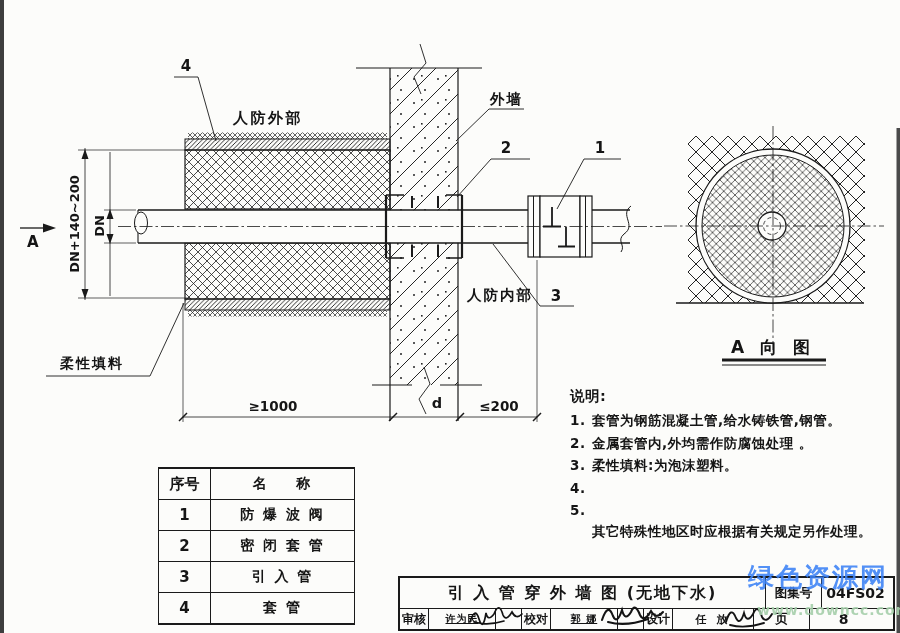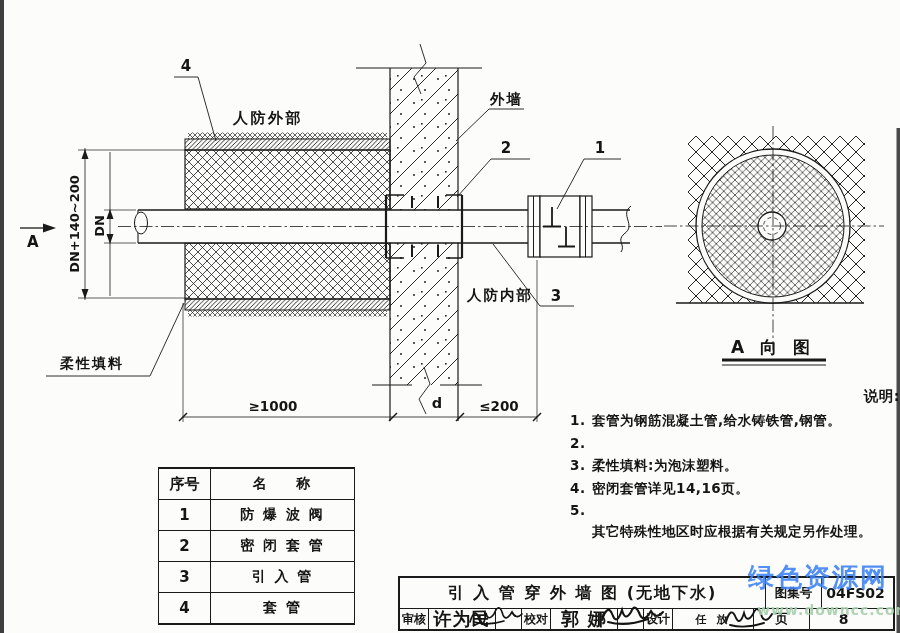--- a/index.html
+++ b/index.html
@@ -4,21 +4,21 @@
 <style>
   html,body{margin:0;padding:0;background:#e8e8e8;}
   #screen{position:relative;width:900px;height:633px;background:#fcfcfa;overflow:hidden;
           font-family:"DejaVu Sans",sans-serif;color:#151515;}
   .abs{position:absolute;}
   svg text{font-family:"DejaVu Sans",sans-serif;fill:#151515;}
 
   
   #notes{left:570px;top:388px;width:330px;font-size:13.5px;font-weight:600;
          letter-spacing:0.5px;line-height:16px;}
-  #notes .n-head{font-size:14.5px;margin-bottom:8px;text-align:right;}
+  #notes .n-head{font-size:14.5px;margin-bottom:8px;}
   .note-row{display:flex;margin-bottom:6.5px;}
   .note-no{width:22px;flex:0 0 22px;}
   .note-cont{padding-left:22px;margin-top:-2px;margin-bottom:6px;}
 
   
   #parts{left:158px;top:467px;border-collapse:collapse;padding-left:44px;}
   #parts td{border:1.2px solid #1a1a1a;border-top:1.6px solid #1a1a1a;border-bottom:1.6px solid #1a1a1a;
             height:28px;text-align:center;font-weight:700;white-space:pre;}
   #parts tr:first-child td{border-top:2.5px solid #1a1a1a;}
   #parts tr:last-child td{border-bottom:2.2px solid #1a1a1a;}
@@ -31,21 +31,21 @@
   .tb-row{display:flex;box-sizing:border-box;}
   .tb-row1{height:31px;border-bottom:1.6px solid #1a1a1a;}
   .tb-row2{height:20px;flex:1;}
   .tb-cell{box-sizing:border-box;border-right:1.4px solid #1a1a1a;display:flex;
            align-items:center;justify-content:center;font-weight:700;white-space:nowrap;overflow:visible;}
   .tb-cell:last-child{border-right:none;}
   .tb-title{width:366px;font-size:16px;letter-spacing:2px;}
   .tb-atlas-l{width:56px;font-size:12.5px;}
   .tb-atlas-v{width:67px;font-size:14px;}
   .tb-lab{width:29px;font-size:12px;}
-  .tb-name{width:67px;font-size:18px;letter-spacing:1px;}
+  .tb-name{width:67px;font-size:10px;letter-spacing:1px;text-decoration:underline;}
   .tb-sig{width:26px;}
   .tb-name3{width:81px;font-size:11px;letter-spacing:3px;}
   .tb-page-l{width:56px;font-size:13px;}
   .tb-page-v{width:67px;font-size:14px;}
 
   
   #wm-site{left:748px;top:560px;font-size:26px;font-weight:700;letter-spacing:2px;
            color:#3b82f6;opacity:.88;z-index:30;}
   #wm-url{left:757px;top:602px;font-size:14px;font-weight:600;letter-spacing:1px;
           color:#a6cfab;opacity:.9;z-index:30;}
@@ -179,28 +179,28 @@
   </svg>
 
   <div id="notes" class="abs">
     <div class="n-head">说明:</div>
     <div class="note-row">
       <span class="note-no">1.</span>
       <span>套管为钢筋混凝土管,给水铸铁管,钢管。</span>
     </div>
     <div class="note-row">
       <span class="note-no">2.</span>
+      <span>金属套管内,外均需作防腐蚀处理 。</span>
     </div>
     <div class="note-row">
       <span class="note-no">3.</span>
       <span>柔性填料:为泡沫塑料。</span>
     </div>
     <div class="note-row">
       <span class="note-no">4.</span>
-      <span>密闭套管详见14,16页。</span>
     </div>
     <div class="note-row">
       <span class="note-no">5.</span>
     </div>
     <div class="note-cont">其它特殊性地区时应根据有关规定另作处理。</div>
   </div>
 
   <table id="parts" class="abs">
     <tbody>
         <tr>

